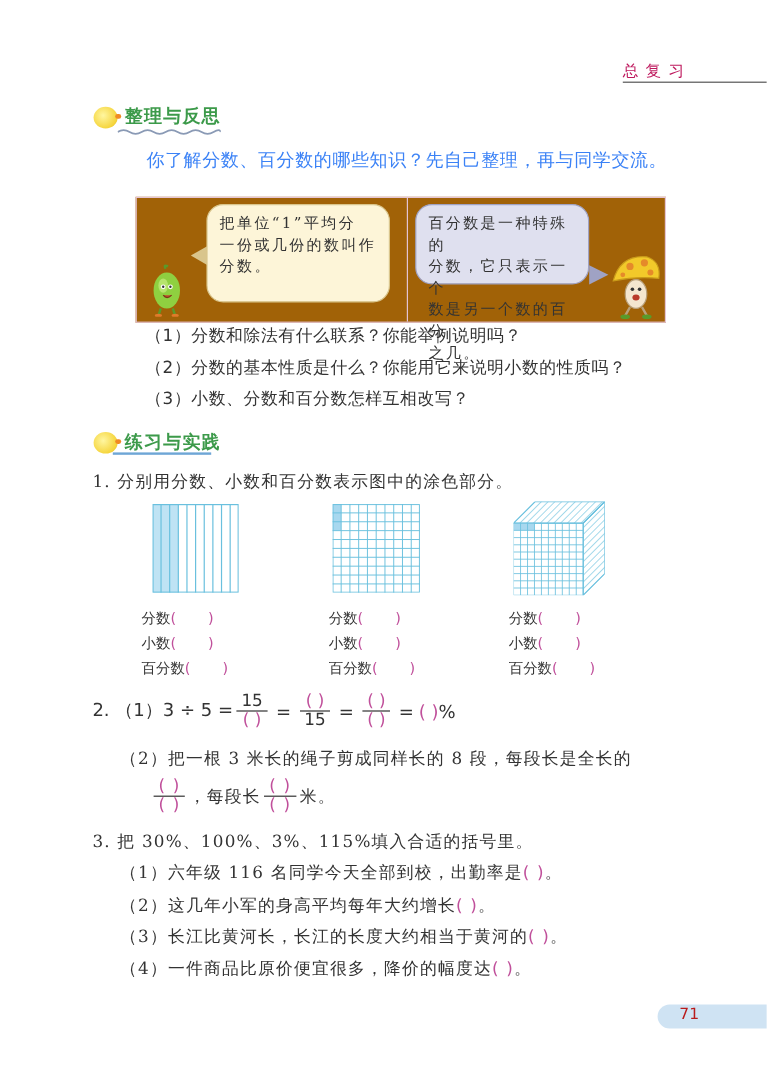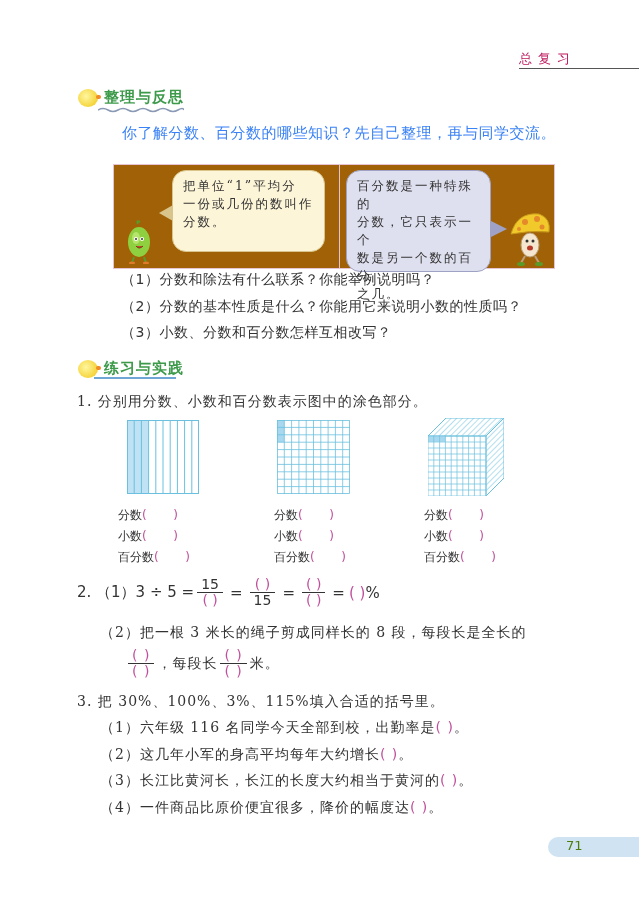--- a/index.html
+++ b/index.html
@@ -15,21 +15,21 @@
   .section-head .label { font-family: "DejaVu Sans", "Liberation Sans", sans-serif; font-size: 15px; font-weight: bold; color: #3c9a4a; letter-spacing: 1px; }
   .wave { position: absolute; }
   .underline-bar { position: absolute; height: 2px; background: #6ea6d6; }
 
   .intro { position: absolute; left: 122px; top: 124px; font-size: 15px; letter-spacing: 0.5px; color: #3b82f6; }
 
   .pink-box { position: absolute; left: 113px; top: 164px; width: 442px; height: 105px; background: #a16207; border: 1px solid #e6c4d4; }
   .pink-box .divider { position: absolute; left: 225px; top: 0; width: 1px; height: 100%; background: #e3c3d2; }
   .bubble { position: absolute; border-radius: 14px; padding: 6px 10px; font-size: 12.5px; line-height: 18px; letter-spacing: 2px; color: #333; }
   .bubble.yellow { left: 58px; top: 5px; width: 153px; height: 82px; background: #fdf5d8; border: 1px solid #d9c58c; }
-  .bubble.blue { left: 232px; top: 5px; width: 145px; height: 102px; background: #dfe0ef; border: 1px solid #9fa2c4; }
+  .bubble.blue { left: 232px; top: 5px; width: 145px; height: 67px; background: #dfe0ef; border: 1px solid #9fa2c4; }
   .tail { position: absolute; width: 0; height: 0; }
   .tail.left { left: 45px; top: 40px; border-top: 8px solid transparent; border-bottom: 8px solid transparent; border-right: 14px solid #d9c58c; }
   .tail.right { left: 377px; top: 56px; border-top: 8px solid transparent; border-bottom: 8px solid transparent; border-left: 16px solid #9fa2c4; }
 
   .pepper { position: absolute; left: 10px; top: 55px; width: 30px; height: 44px; }
   .mushroom { position: absolute; left: 395px; top: 45px; width: 42px; height: 56px; }
 
   .qlist { position: absolute; left: 121px; font-family: "DejaVu Sans", "Liberation Sans", sans-serif; font-size: 14px; color: #333; letter-spacing: 0.5px; }
 
   .problem { position: absolute; font-size: 14px; color: #333; letter-spacing: 1px; }
@@ -42,21 +42,21 @@
 
   .frac { display: inline-flex; flex-direction: column; align-items: center; vertical-align: middle; margin: 0 3px; }
   .frac .num, .frac .den { font-size: 14px; line-height: 15px; padding: 0 4px; }
   .frac .bar { width: 100%; height: 1px; background: #333; }
   .pink { color: #c0509b; }
 
   .eq-line { position: absolute; left: 77px; top: 577px; display: flex; align-items: center; font-family: "DejaVu Sans", "Liberation Sans", sans-serif; font-size: 15px; color: #333; text-align: center; }
   .eq-line .op { margin: 0 4px; }
 
   .page-tab { position: absolute; left: 548px; top: 837px; width: 91px; height: 20px; background: #cfe3f3; border-radius: 10px 0 0 10px; }
-  .page-num { position: absolute; left: 566px; top: 838px; font-family: "DejaVu Sans", "Liberation Sans", sans-serif; font-size: 13px; color: #4d7c0f; }
+  .page-num { position: absolute; left: 566px; top: 838px; font-family: "DejaVu Sans", "Liberation Sans", sans-serif; font-size: 13px; color: #b91c1c; }
 </style>
 </head>
 <body>
 
 <div class="header-title">总复习</div>
 <div class="header-rule"></div>
 
 <div class="section-head" style="left:78px; top:88px;">
   <span class="chick"></span>
   <span class="label">整理与反思</span>

